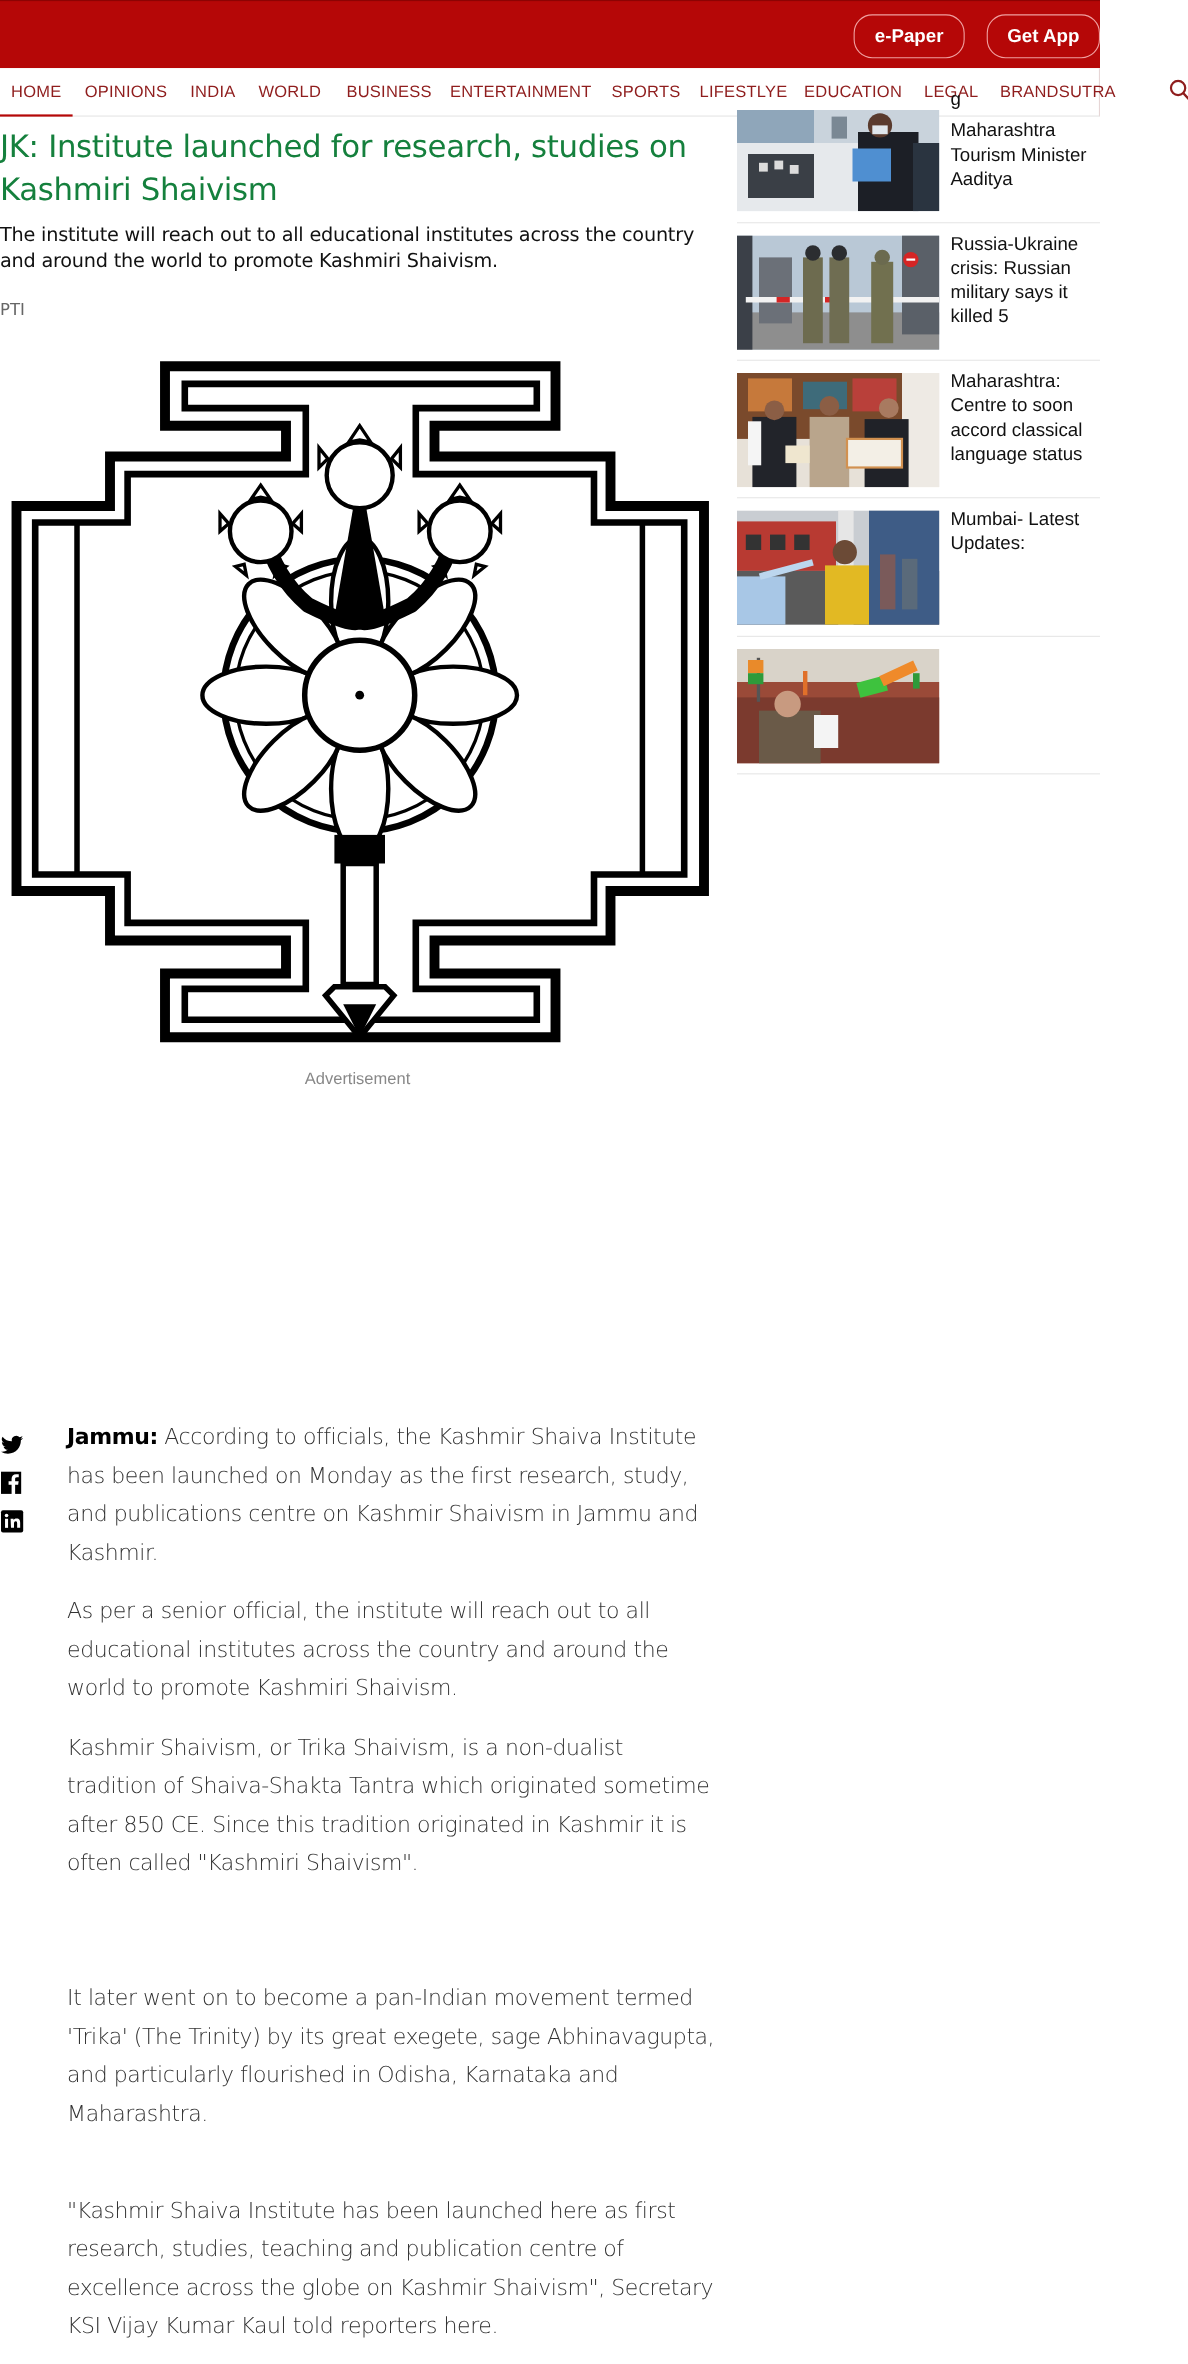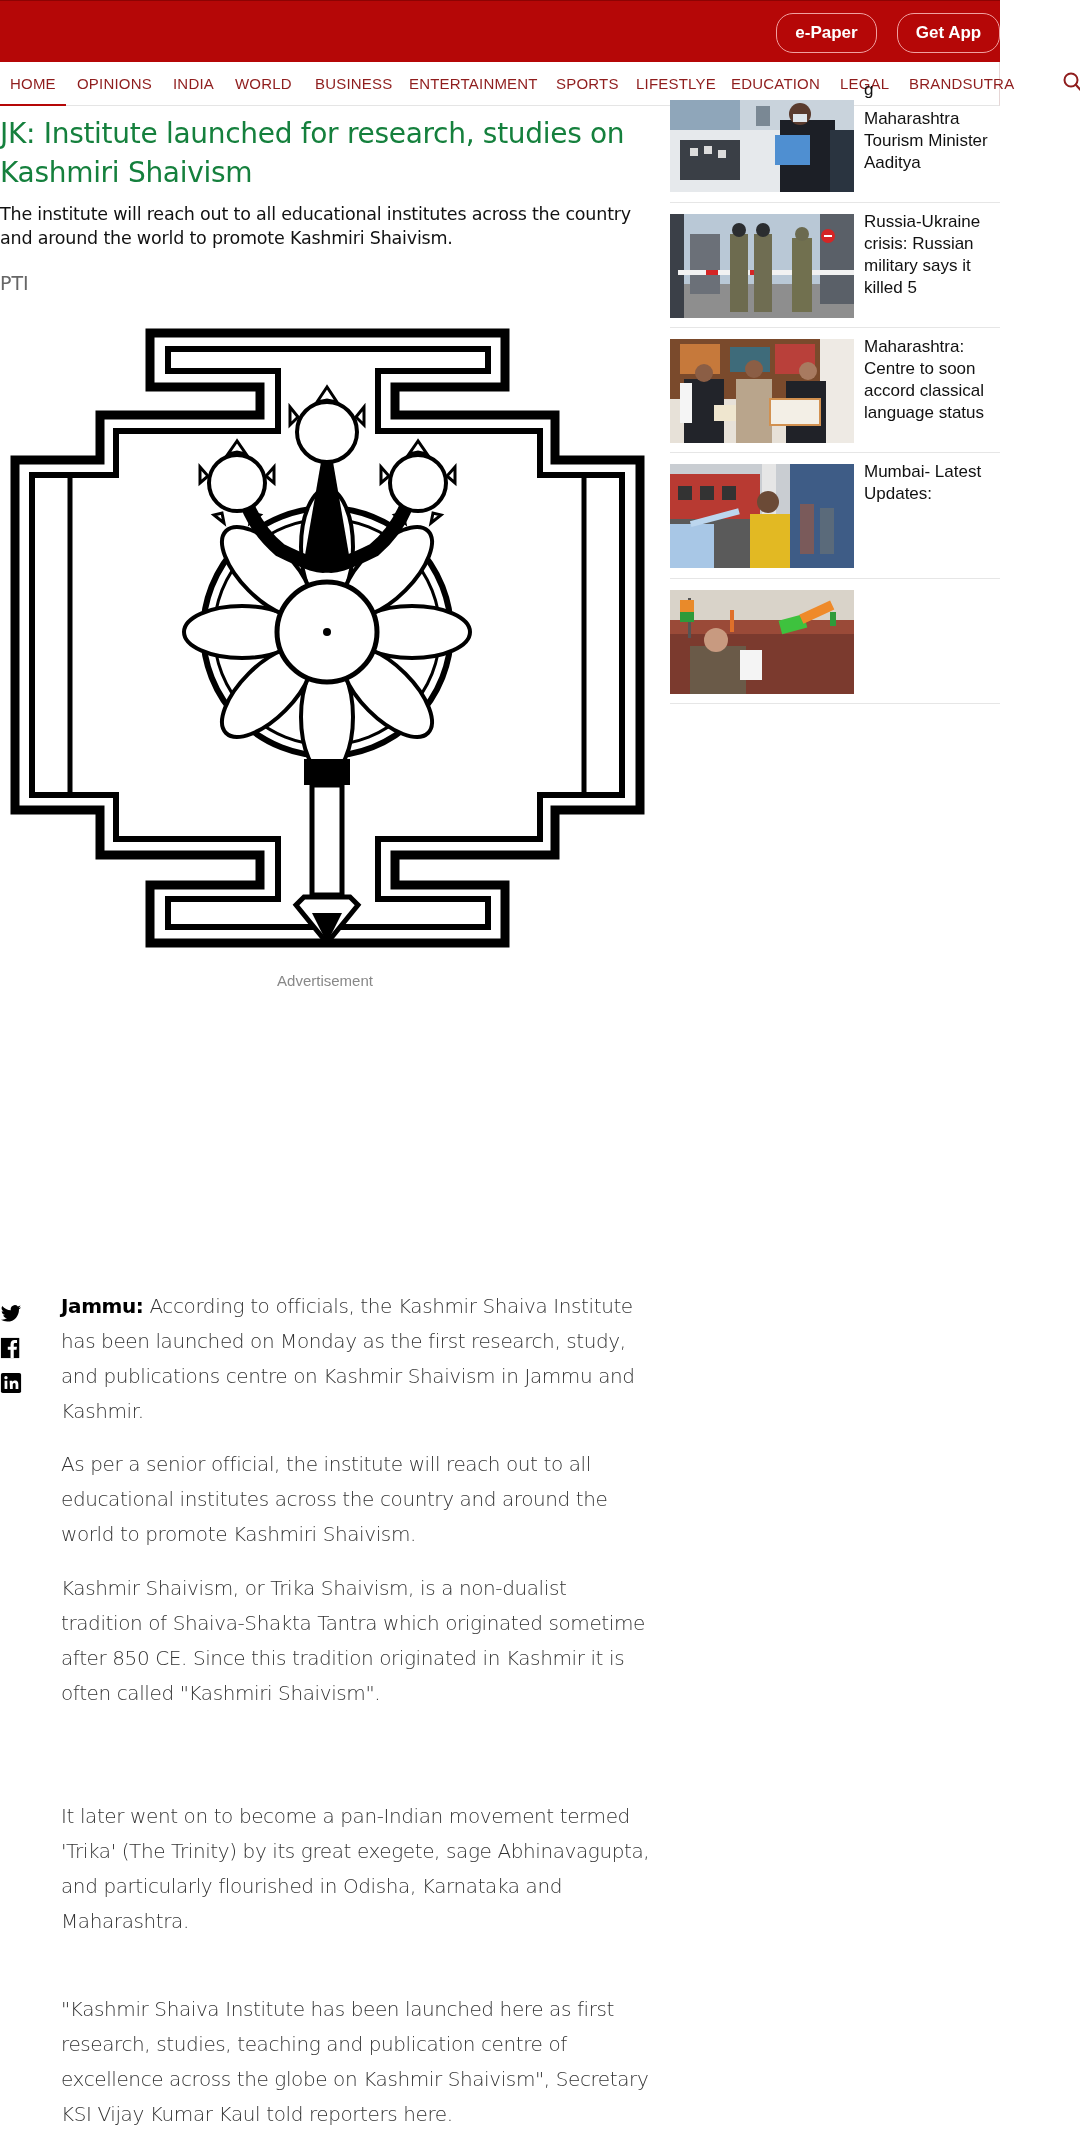--- a/index.html
+++ b/index.html
@@ -48,21 +48,21 @@
 
     
     .headline {
       position: absolute; left: 0; top: 114px; width: 650px; font-family: "DejaVu Sans", sans-serif;
       font-size: 28px; line-height: 39px; font-weight: normal; color: #15803d; letter-spacing: -0.3px;
     }
     .subhead {
       position: absolute; left: 0; top: 202px; width: 650px; font-family: "DejaVu Sans", sans-serif;
       font-size: 17.5px; line-height: 24px; color: #111; letter-spacing: -0.2px;
     }
-    .byline { position: absolute; left: 0; top: 272px; font-family: "DejaVu Sans", sans-serif; font-size: 19px; color: #666; }
+    .byline { position: absolute; left: 0; top: 272px; font-family: "DejaVu Sans", sans-serif; font-size: 15px; color: #666; }
 
     .hero { position: absolute; left: 0; top: 315px; width: 650px; height: 640px; }
     .ad-label {
       position: absolute; left: 0; top: 972px; width: 650px; text-align: center;
       font-family: "Liberation Sans", sans-serif; font-size: 15px; color: #888;
     }
     .ad-space { position: absolute; left: 0; top: 1000px; width: 650px; height: 260px; }
 
     .share { position: absolute; left: 0; width: 22px; height: 22px; }
 

